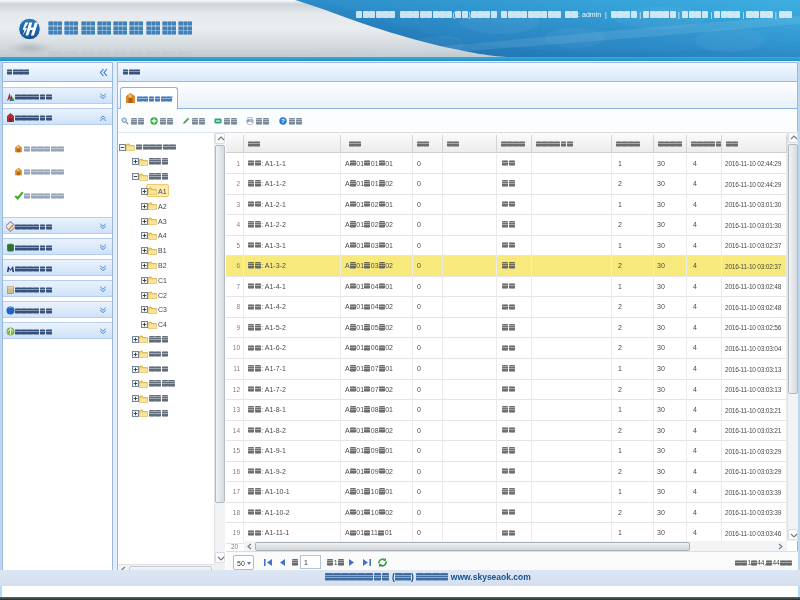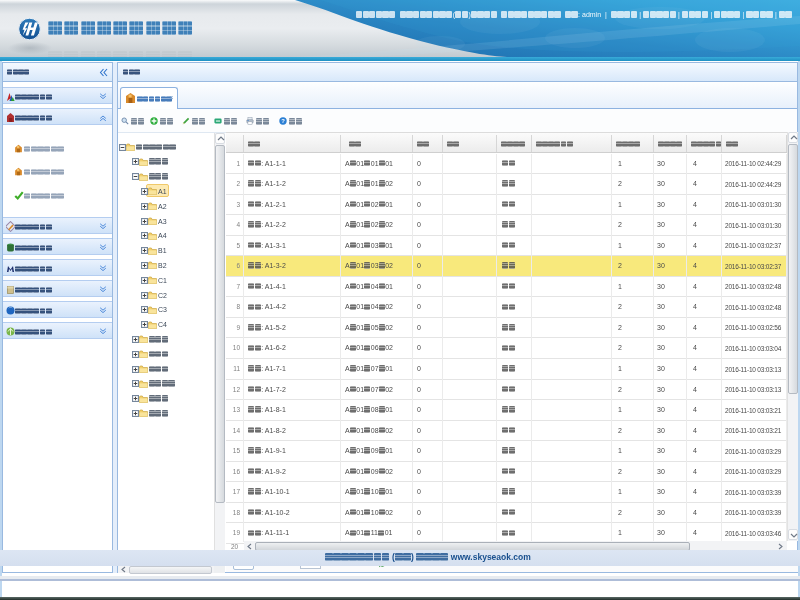--- a/index.html
+++ b/index.html
@@ -872,15 +872,15 @@
         <path d="M2,6.5 A3.6,3.6 0 0 1 8.2,3.4" stroke="#3aa544" stroke-width="1.5" fill="none"></path>
         <path d="M8.8,0.8 L9,4 L6,3.6 Z" fill="#3aa544"></path>
         <path d="M9,4.5 A3.6,3.6 0 0 1 2.8,7.6" stroke="#2f8f3a" stroke-width="1.5" fill="none"></path>
         <path d="M2.2,10.2 L2,7 L5,7.4 Z" fill="#2f8f3a"></path>
       </svg>
     </span>
     <span style="position:absolute;right:6px;top:7px;font-size:6.5px;color:#444;white-space:nowrap"><i class="z"></i><i class="z"></i>1<i class="z"></i>44,<i class="z"></i>44<i class="z"></i><i class="z"></i></span>
   </div>
 <div class="ab" style="left:0;top:576px;width:800px;height:3px;background:#e7ebf0"></div>
 <div class="ab" style="left:0;top:579px;width:800px;height:2px;background:#aebdd8"></div>
-<div class="ab" style="left:0;top:550px;width:800px;height:16px;background:linear-gradient(#dde6f3,#d5dfef)">
+<div class="ab" style="left:0;top:570px;width:800px;height:16px;background:linear-gradient(#dde6f3,#d5dfef)">
     <div style="position:absolute;left:0;top:2px;width:856px;text-align:center;font-size:8.5px;font-weight:bold;color:#19508e"><i class="z"></i><i class="z"></i><i class="z"></i><i class="z"></i><i class="z"></i><i class="z"></i><i class="z"></i><i class="z"></i> (<i class="z"></i><i class="z"></i>) <i class="z"></i><i class="z"></i><i class="z"></i><i class="z"></i> www.skyseaok.com</div>
   </div>
 <div class="ab" style="left:0;top:597px;width:800px;height:3px;background:linear-gradient(#5a6a66,#232e2a)"></div>
 </body></html>

